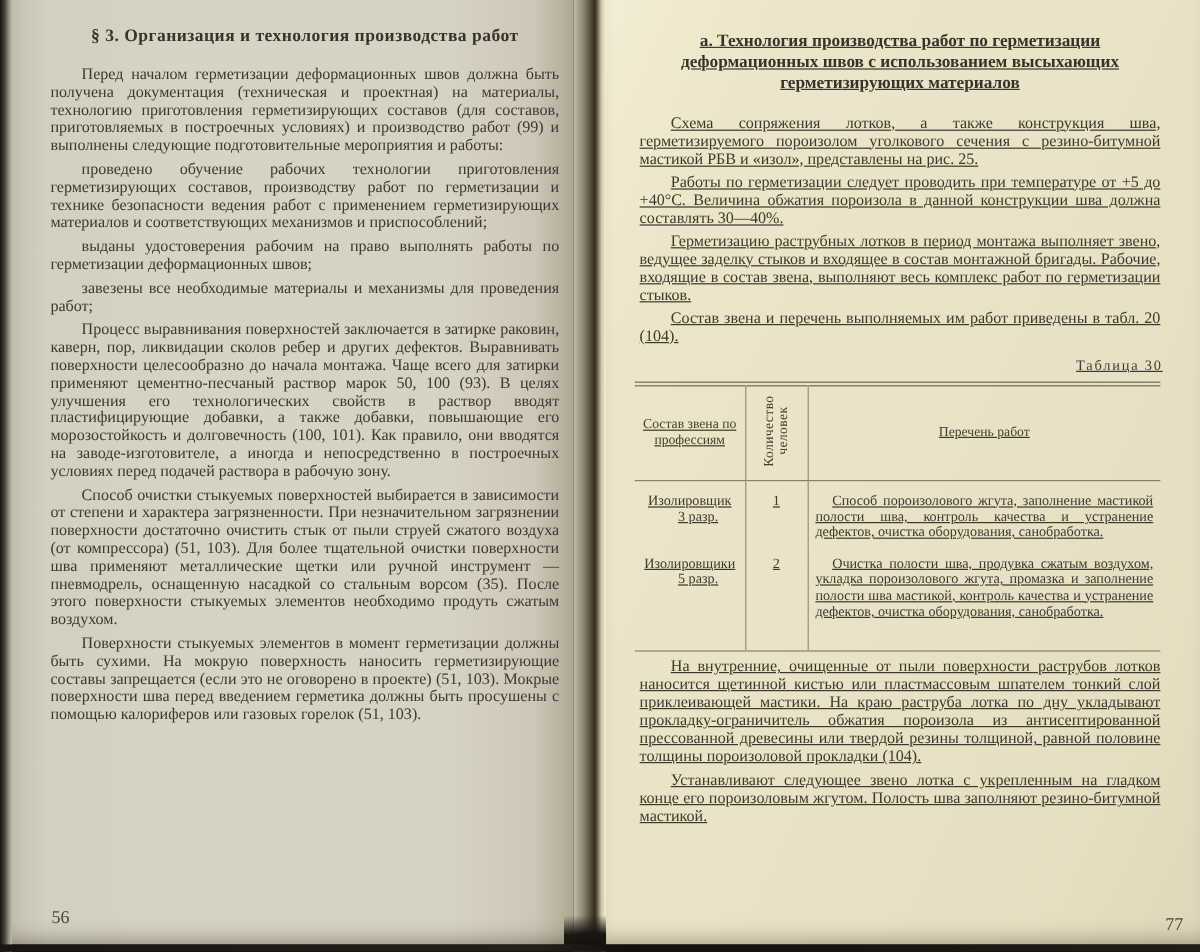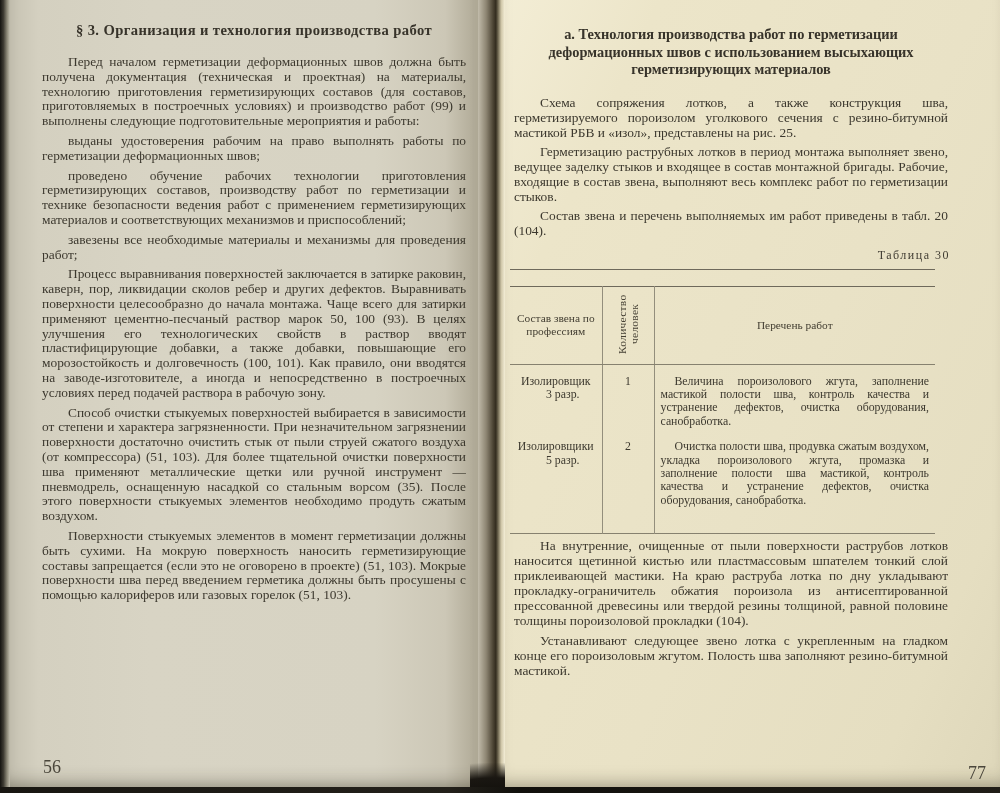--- a/index.html
+++ b/index.html
@@ -35,21 +35,21 @@
     background:radial-gradient(ellipse at 20% 120%, #0d0b08 0%, #1a1712 45%, rgba(26,23,18,0) 72%);
   }
   .edge-bottom{
     position:absolute;left:0;top:787px;width:1000px;height:6px;
     background:linear-gradient(to right,#181611 0%,#23201a 45%,#11100c 52%,#201d17 100%);
   }
 
   
   .textcol{position:absolute;}
   .page-left .textcol{left:28px;top:14px;width:432px;}
-  .page-right .textcol{left:5px;top:16px;width:442px;}
+  .page-right .textcol{left:24px;top:16px;width:442px;text-decoration:underline;}
 
   h2.sec{
     font-size:14.6px;font-weight:bold;text-align:center;
     margin:8px 0 16px 0;letter-spacing:.4px;color:#37332a;
   }
   h3.subsec{
     font-size:14.4px;font-weight:bold;text-align:center;
     margin:10px auto 16px auto;width:430px;line-height:17.5px;color:#37332a;
   }
   p.body{
@@ -58,21 +58,21 @@
   }
   .page-right p.body{line-height:15px;}
   p.sp{margin-top:5px;}
 
   .tcaption{
     text-align:right;font-size:12px;letter-spacing:1.5px;
     margin:10px 2px 6px 0;color:#403c32;
   }
 
   
-  .tbl-wrap{border-top:1px solid #6e695b;padding-top:16px;margin-right:17px;}
+  .tbl-wrap{border-top:1px solid #6e695b;padding-top:2px;margin-right:4px;}
   table.staff{
     width:100%;border-collapse:collapse;table-layout:fixed;
     border-top:1px solid #6e695b;border-bottom:1px solid #86816f;
     font-size:11.8px;color:#3c382e;
   }
   table.staff th,table.staff td{
     vertical-align:top;padding:4px 6px;font-weight:normal;
   }
   col.c1{width:92px;}col.c2{width:52px;}col.c3{width:auto;}
   tr.hdr th{
@@ -90,53 +90,54 @@
   td.works .ind{display:block;text-indent:14px;}
   td.cnt{text-align:center;padding-top:8px;}
   td.prof{padding-top:8px;line-height:13.5px;}
   td.prof .grade{display:block;padding-left:14px;}
   tr.row1 td{padding-top:10px;padding-bottom:8px;}
   tr.row2 td{padding-bottom:26px;}
 
   .after{margin-top:20px;}
 
   .pagenum{
-    position:absolute;font-size:18px;color:#4a463b;
+    position:absolute;font-size:15px;color:#4a463b;
   }
   .pn-left{left:33px;top:757px;}
   .pn-right{right:14px;top:763px;}
 </style>
 </head>
 <body>
 
 <div class="scan">
 
   <div class="edge-left"></div>
 
   <div class="page page-left">
     <div class="textcol">
       <h2 class="sec">§ 3. Организация и технология производства работ</h2>
       <p class="body">Перед началом герметизации деформационных швов должна быть получена документация (техническая и проектная) на материалы, технологию приготовления герметизирующих составов (для составов, приготовляемых в построечных условиях) и производство работ (99) и выполнены следующие подготовительные мероприятия и работы:</p>
+      <p class="body sp">проведено обучение рабочих технологии приготовления герметизирующих составов, производству работ по герметизации и технике безопасности ведения работ с применением герметизирующих материалов и соответствующих механизмов и приспособлений;</p>
       <p class="body sp">выданы удостоверения рабочим на право выполнять работы по герметизации деформационных швов;</p>
-      <p class="body sp">проведено обучение рабочих технологии приготовления герметизирующих составов, производству работ по герметизации и технике безопасности ведения работ с применением герметизирующих материалов и соответствующих механизмов и приспособлений;</p>
       <p class="body sp">завезены все необходимые материалы и механизмы для проведения работ;</p>
       <p class="body sp">Процесс выравнивания поверхностей заключается в затирке раковин, каверн, пор, ликвидации сколов ребер и других дефектов. Выравнивать поверхности целесообразно до начала монтажа. Чаще всего для затирки применяют цементно-песчаный раствор марок 50, 100 (93). В целях улучшения его технологических свойств в раствор вводят пластифицирующие добавки, а также добавки, повышающие его морозостойкость и долговечность (100, 101). Как правило, они вводятся на заводе-изготовителе, а иногда и непосредственно в построечных условиях перед подачей раствора в рабочую зону.</p>
       <p class="body sp">Способ очистки стыкуемых поверхностей выбирается в зависимости от степени и характера загрязненности. При незначительном загрязнении поверхности достаточно очистить стык от пыли струей сжатого воздуха (от компрессора) (51, 103). Для более тщательной очистки поверхности шва применяют металлические щетки или ручной инструмент — пневмодрель, оснащенную насадкой со стальным ворсом (35). После этого поверхности стыкуемых элементов необходимо продуть сжатым воздухом.</p>
       <p class="body sp">Поверхности стыкуемых элементов в момент герметизации должны быть сухими. На мокрую поверхность наносить герметизирующие составы запрещается (если это не оговорено в проекте) (51, 103). Мокрые поверхности шва перед введением герметика должны быть просушены с помощью калориферов или газовых горелок (51, 103).</p>
     </div>
     <div class="pagenum pn-left">56</div>
   </div>
 
   <div class="gutter"></div>
   <div class="gutter-foot"></div>
 
   <div class="page page-right">
     <div class="textcol">
       <h3 class="subsec">а. Технология производства работ по герметизации деформационных швов с использованием высыхающих герметизирующих материалов</h3>
       <p class="body">Схема сопряжения лотков, а также конструкция шва, герметизируемого пороизолом уголкового сечения с резино-битумной мастикой РБВ и «изол», представлены на рис. 25.</p>
+      <p class="body">Работы по герметизации следует проводить при температуре от +5 до +40°С. Величина обжатия пороизола в данной конструкции шва должна составлять 30—40%.</p>
       <p class="body">Герметизацию раструбных лотков в период монтажа выполняет звено, ведущее заделку стыков и входящее в состав монтажной бригады. Рабочие, входящие в состав звена, выполняют весь комплекс работ по герметизации стыков.</p>
       <p class="body">Состав звена и перечень выполняемых им работ приведены в табл. 20 (104).</p>
 
       <div class="tcaption">Таблица 30</div>
 
       <div class="tbl-wrap">
         <table class="staff">
           <colgroup>
               <col class="c1">
               <col class="c2">
@@ -148,21 +149,21 @@
             <th class="v2"><span class="vert">Количество человек</span></th>
             <th>Перечень работ</th>
           </tr>
           <tr class="row1">
             <td class="prof v1">
               <span>Изолировщик</span>
               <span class="grade">3 разр.</span>
             </td>
             <td class="cnt v2">1</td>
             <td class="works">
-                  <span class="ind">Величина пороизолового жгута, заполнение мастикой полости шва, контроль качества и устранение дефектов, очистка оборудования, санобработка.</span>
+                  <span class="ind">Способ пороизолового жгута, заполнение мастикой полости шва, контроль качества и устранение дефектов, очистка оборудования, санобработка.</span>
                 </td>
           </tr>
           <tr class="row2">
             <td class="prof v1">
               <span>Изолировщики</span>
               <span class="grade">5 разр.</span>
             </td>
             <td class="cnt v2">2</td>
             <td class="works">
                   <span class="ind">Очистка полости шва, продувка сжатым воздухом, укладка пороизолового жгута, промазка и заполнение полости шва мастикой, контроль качества и устранение дефектов, очистка оборудования, санобработка.</span>

